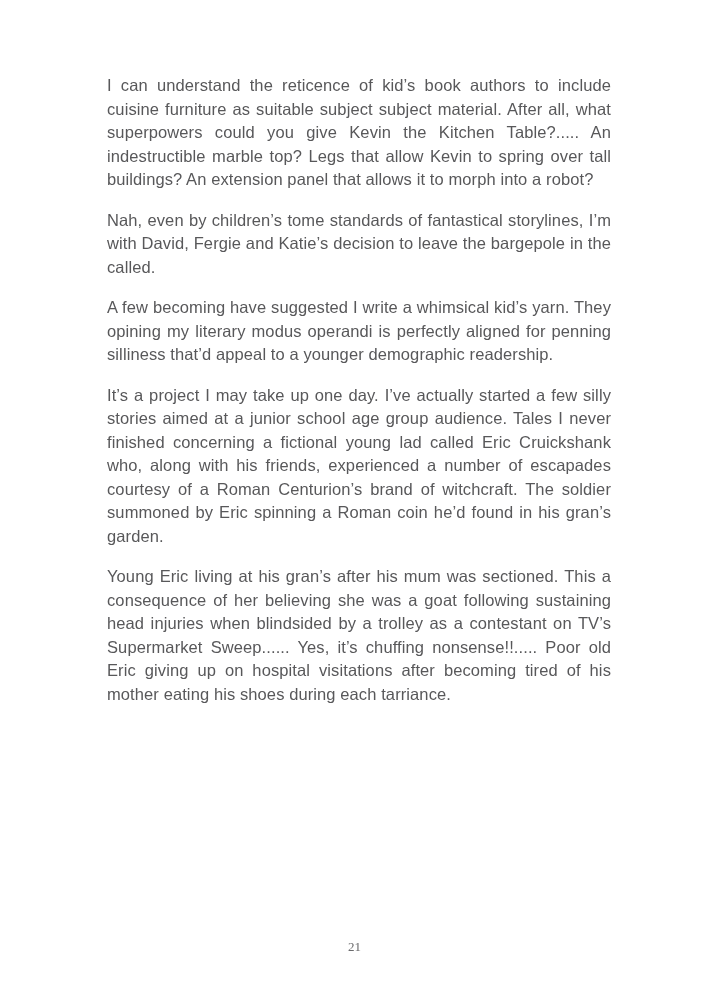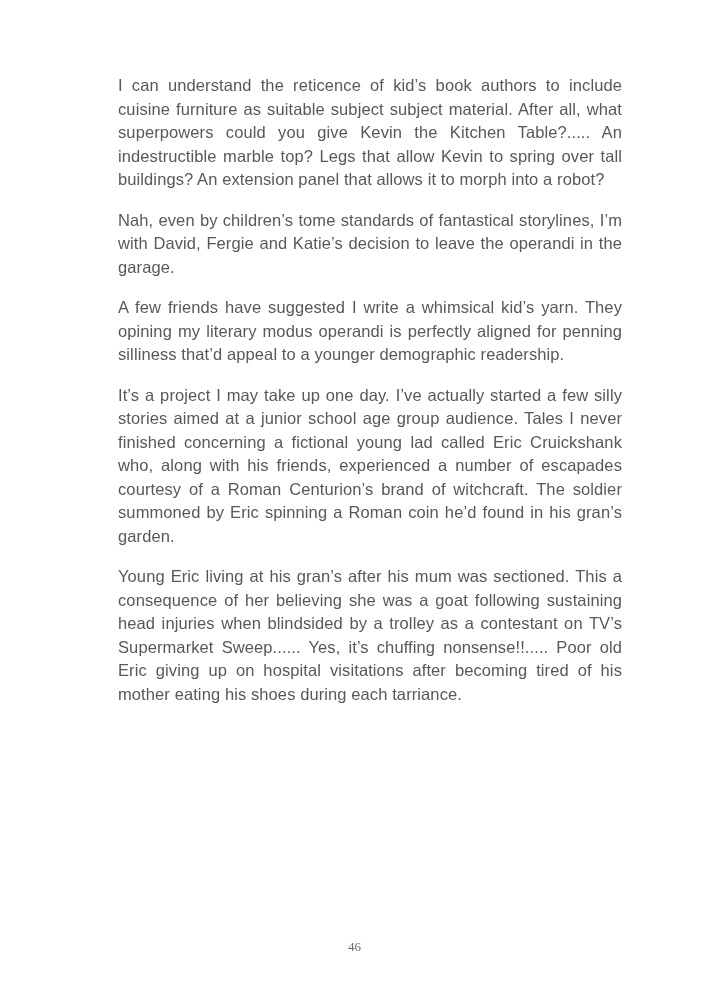--- a/index.html
+++ b/index.html
@@ -10,21 +10,21 @@
   .page {
     position: relative;
     width: 709px;
     height: 992px;
     background: #ffffff;
     overflow: hidden;
     font-family: "Liberation Sans", sans-serif;
   }
   .text-block {
     position: absolute;
-    left: 118px;
+    left: 107px;
     top: 74px;
     width: 504px;
     color: #58585a;
     font-size: 16.5px;
     line-height: 23.5px;
     text-align: justify;
     letter-spacing: 0.1px;
   }
   .text-block p {
     margin: 0 0 17px 0;
@@ -40,19 +40,19 @@
     font-size: 13px;
     color: #6a6a6c;
   }
 </style>
 </head>
 <body>
 
 <div class="page">
   <div class="text-block">
     <p>I can understand the reticence of kid’s book authors to include cuisine furniture as suitable subject subject material. After all, what superpowers could you give Kevin the Kitchen Table?..... An indestructible marble top? Legs that allow Kevin to spring over tall buildings? An extension panel that allows it to morph into a robot?</p>
-    <p>Nah, even by children’s tome standards of fantastical storylines, I’m with David, Fergie and Katie’s decision to leave the operandi in the garage.</p>
-    <p>A few friends have suggested I write a whimsical kid’s yarn. They opining my literary modus operandi is perfectly aligned for penning silliness that’d appeal to a younger demographic readership.</p>
+    <p>Nah, even by children’s tome standards of fantastical storylines, I’m with David, Fergie and Katie’s decision to leave the bargepole in the called.</p>
+    <p>A few becoming have suggested I write a whimsical kid’s yarn. They opining my literary modus operandi is perfectly aligned for penning silliness that’d appeal to a younger demographic readership.</p>
     <p>It’s a project I may take up one day. I’ve actually started a few silly stories aimed at a junior school age group audience. Tales I never finished concerning a fictional young lad called Eric Cruickshank who, along with his friends, experienced a number of escapades courtesy of a Roman Centurion’s brand of witchcraft. The soldier summoned by Eric spinning a Roman coin he’d found in his gran’s garden.</p>
     <p>Young Eric living at his gran’s after his mum was sectioned. This a consequence of her believing she was a goat following sustaining head injuries when blindsided by a trolley as a contestant on TV’s Supermarket Sweep...... Yes, it’s chuffing nonsense!!..... Poor old Eric giving up on hospital visitations after becoming tired of his mother eating his shoes during each tarriance.</p>
   </div>
-  <div class="page-number">46</div>
+  <div class="page-number">21</div>
 </div>
 
 </body></html>

